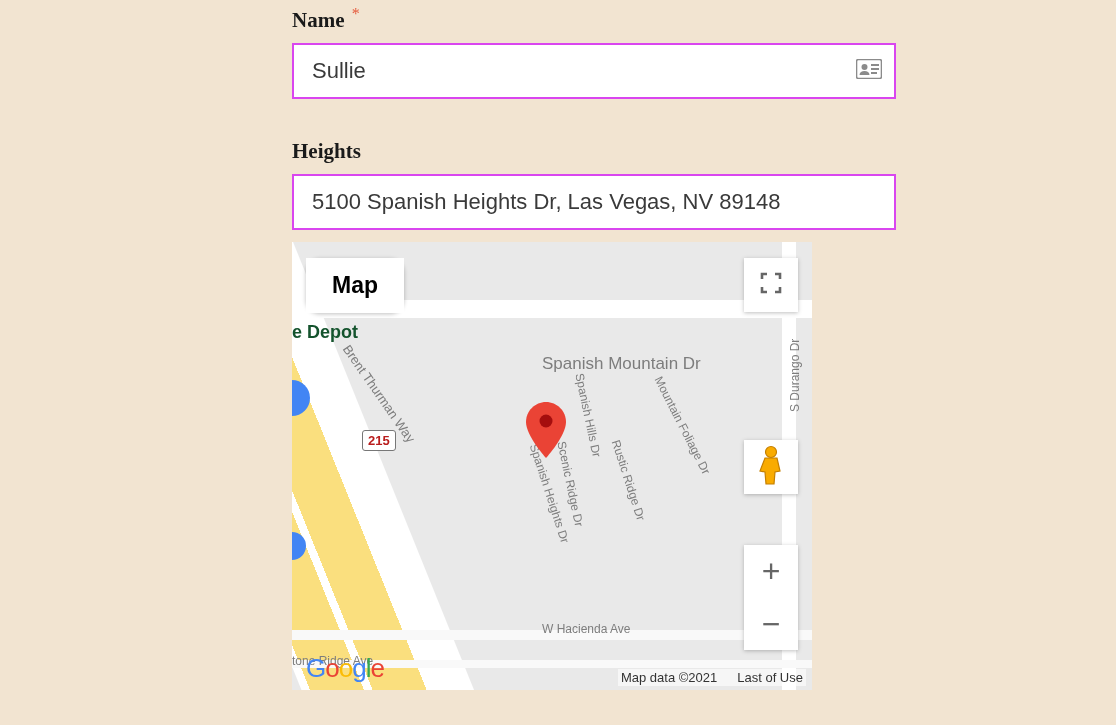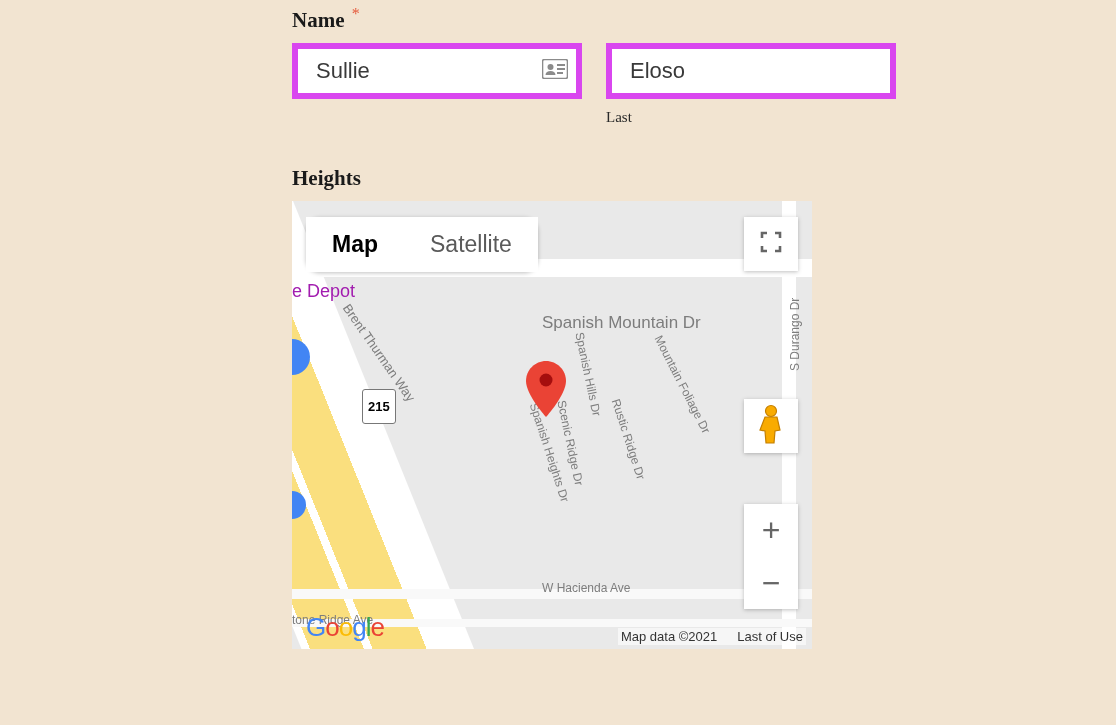--- a/index.html
+++ b/index.html
@@ -35,21 +35,21 @@
     }
     .name-col {
       display: flex;
       flex-direction: column;
       flex: 1;
     }
     .input-wrapper { position: relative; }
     input[type="text"] {
       width: 100%;
       height: 56px;
-      border: 6px solid #d946ef;
+      border: 2px solid #d946ef;
       background: #fff;
       font-family: Arial, Helvetica, sans-serif;
       font-size: 22px;
       color: #3a3a3a;
       padding: 0 18px;
       outline: none;
     }
     .input-wrapper .autofill-icon {
       position: absolute;
       right: 14px;
@@ -108,21 +108,21 @@
     .map .poi2 {
       position: absolute; left:-14px; top:290px; width:28px; height:28px; border-radius:50%; background:#4285f4;
     }
     
     .map-label {
       position: absolute;
       font-family: Arial, sans-serif;
       color: #7d7d7d;
       white-space: nowrap;
     }
-    .poi-label { color: #a21caf; font-size:18px; font-weight:400; }
+    .poi-label { color: #14532d; font-size:18px; font-weight:700; }
     
     .rot { transform-origin: left top; }
     
     .map-type {
       position: absolute;
       top: 16px; left: 14px;
       display: flex;
       background: #fff;
       box-shadow: 0 1px 4px rgba(0,0,0,.25);
       border-radius: 14px;
@@ -167,21 +167,21 @@
     .google-logo span:nth-child(1){color:#4285F4}
     .google-logo span:nth-child(2){color:#EA4335}
     .google-logo span:nth-child(3){color:#FBBC05}
     .google-logo span:nth-child(4){color:#4285F4}
     .google-logo span:nth-child(5){color:#34A853}
     .google-logo span:nth-child(6){color:#EA4335}
     
     .shield {
       position:absolute; left:70px; top:188px;
       background:#fff; border:1px solid #777; border-radius:3px;
-      font: 600 13px Arial; color:#000000; padding:9px 5px;
+      font: 600 13px Arial; color:#b91c1c; padding:2px 5px;
     }
     
     .marker { position:absolute; left:234px; top:160px; }
   </style>
 </head>
 <body>
 
 <div class="form-container">
 
   <div class="field-label">
@@ -197,30 +197,27 @@
               <rect x="0.5" y="0.5" width="25" height="19" rx="2" fill="none" stroke="#8b8b8b" stroke-width="1.6"></rect>
               <circle cx="8.5" cy="8" r="3" fill="#8b8b8b"></circle>
               <path d="M3.5 16c0-2.7 2.2-4 5-4s5 1.3 5 4" fill="#8b8b8b"></path>
               <rect x="15" y="5" width="8" height="2" fill="#8b8b8b"></rect>
               <rect x="15" y="9" width="8" height="2" fill="#8b8b8b"></rect>
               <rect x="15" y="13" width="6" height="2" fill="#8b8b8b"></rect>
             </svg>
         </span>
       </div>
     </div>
-    <div class="name-col">
-      <div class="input-wrapper">
-        <input type="text" value="Eloso" style="">
-      </div>
-      <div class="sublabel">Last</div>
-    </div>
   </div>
 
   <div class="address-section">
     <div class="field-label">Heights</div>
+    <div class="address-input-wrapper">
+      <input type="text" value="5100 Spanish Heights Dr, Las Vegas, NV 89148" style="">
+    </div>
 
     <div class="map">
 
       <div class="arterial-h1"></div>
       <div class="arterial-v"></div>
       <div class="hwy"></div>
       <div class="arterial-h2"></div>
       <div class="arterial-h3"></div>
       <div class="poi1"></div>
       <div class="poi2"></div>
@@ -243,21 +240,20 @@
 
       <div class="marker">
         <svg width="40" height="56" viewBox="0 0 40 56">
           <path d="M20 0C9 0 0 9 0 20c0 14 20 36 20 36s20-22 20-36C40 9 31 0 20 0z" fill="#ea4335"></path>
           <circle cx="20" cy="19" r="6.5" fill="#a50e0e"></circle>
         </svg>
       </div>
 
       <div class="map-type">
         <button class="active">Map</button>
-        <button>Satellite</button>
       </div>
 
       <div class="ctrl fullscreen">
         <span>
           <svg width="22" height="22" viewBox="0 0 22 22" stroke="#666" stroke-width="2.6" fill="none">
             <path d="M2 7V2h5M20 7V2h-5M2 15v5h5M20 15v5h-5"></path>
           </svg>
         </span>
       </div>
 

